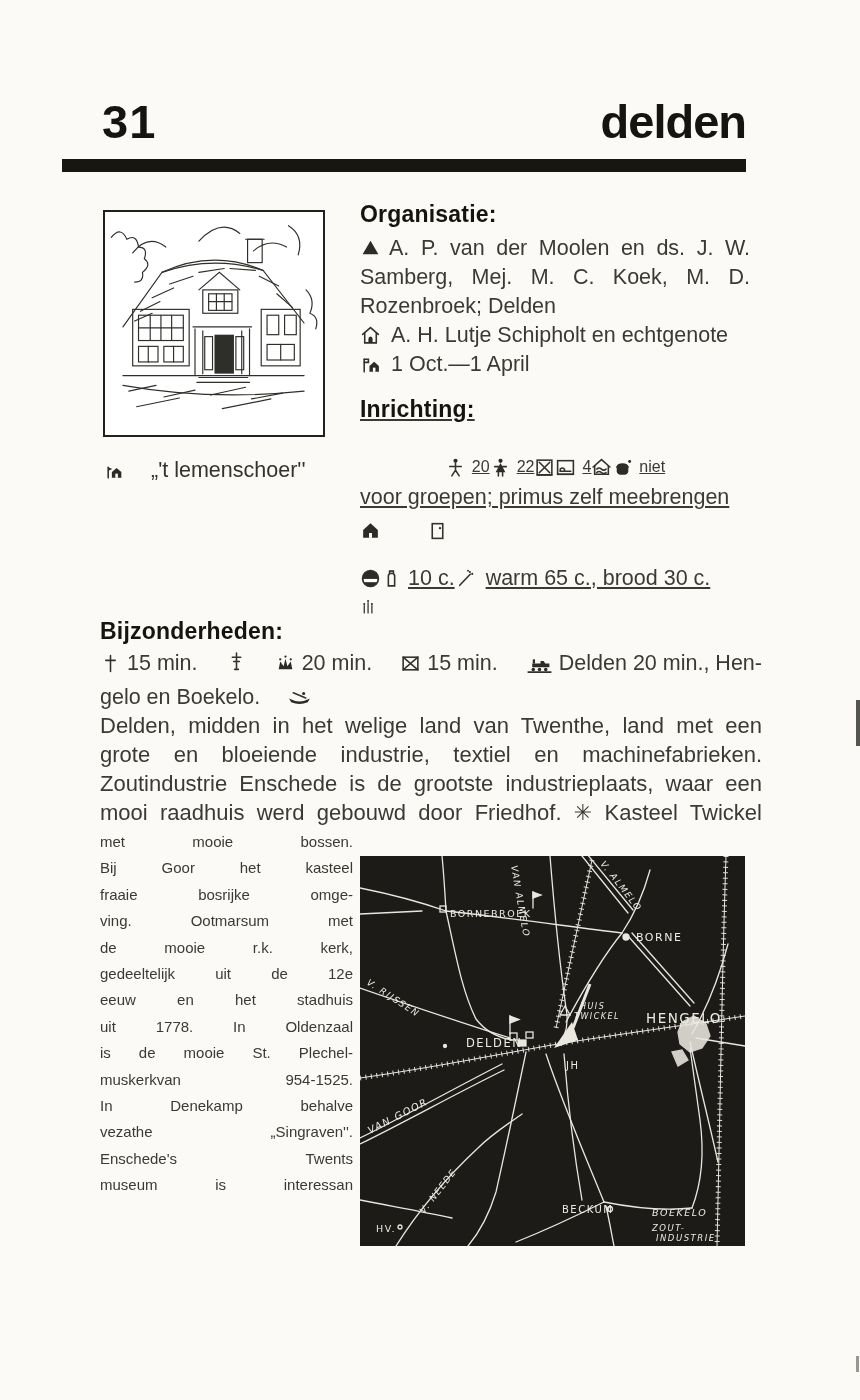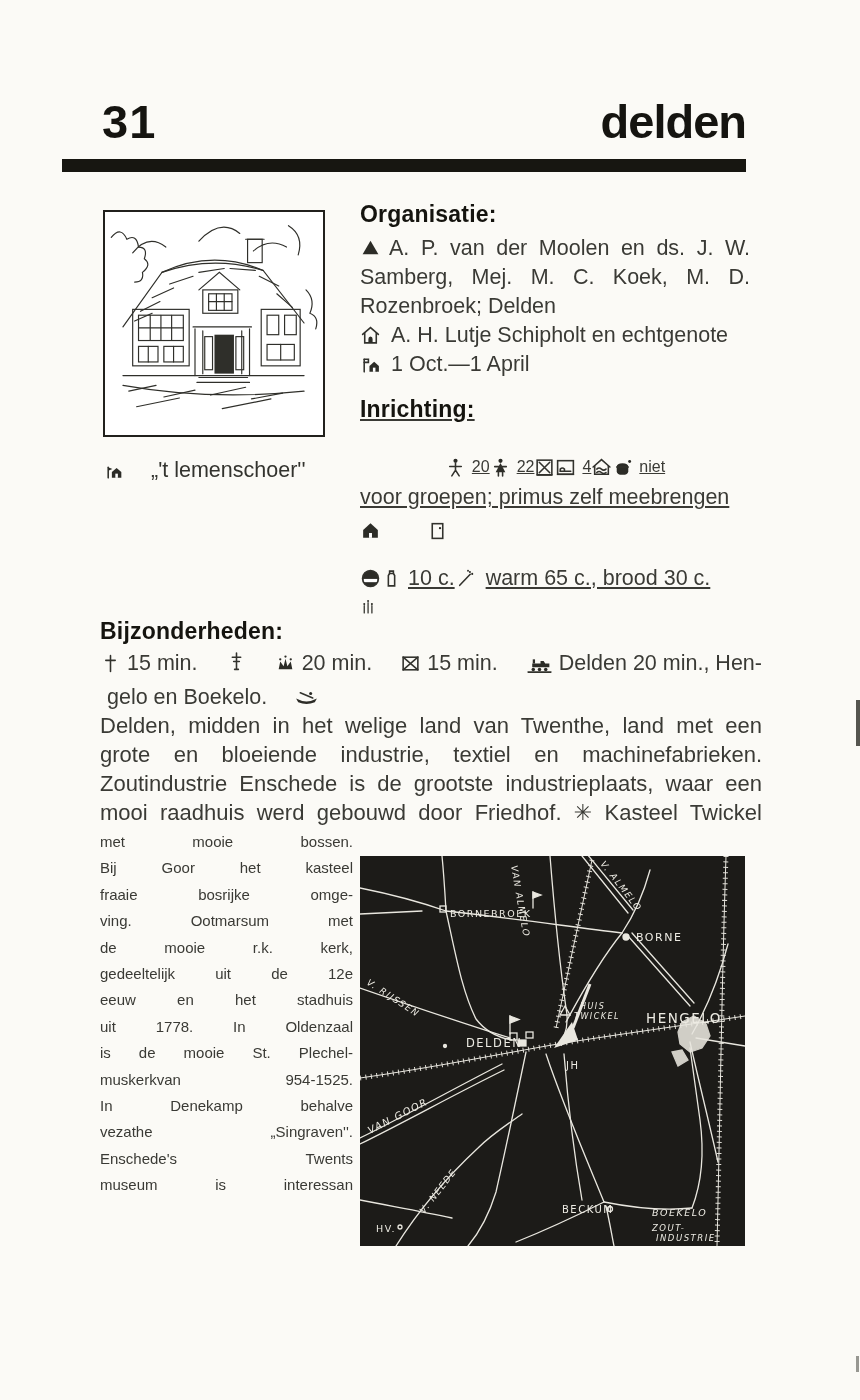--- a/index.html
+++ b/index.html
@@ -34,21 +34,21 @@
   
   .ic{width:21px;height:21px;flex:none;}
   .ic-sm{width:17px;height:17px;flex:none;}
   .ic-w{width:27px;height:21px;flex:none;}
   svg.ln *{stroke:#32322d;stroke-width:1.5;fill:none;stroke-linecap:round;}
   svg.ln .f{fill:#2c2c27;stroke:none;}
   svg.ln .fw{fill:#ffffff;stroke:none;}
   
   .bijz{left:100px;top:618px;width:662px;}
   .bijz .row1{display:flex;align-items:flex-start;justify-content:space-between;height:31px;font-size:21.5px;}
-  .bijz .row2{display:flex;align-items:center;gap:26px;height:31px;font-size:21.5px;margin-left:7px;}
+  .bijz .row2{display:flex;align-items:center;gap:26px;height:31px;font-size:21.5px;}
   
   .article{left:100px;top:711px;width:662px;}
   .article div{font-size:22px;line-height:29px;}
   .column{left:100px;top:829px;width:253px;}
   .column div{font-size:15px;line-height:26.4px;}
   
   .map{left:360px;top:856px;width:385px;height:390px;}
   .map svg{display:block;}
   .map text{font-family:"DejaVu Sans",sans-serif;fill:#edebe3;letter-spacing:1.5px;}
   .rd{stroke:#e9e7df;stroke-width:1.3;fill:none;stroke-linecap:round;}

